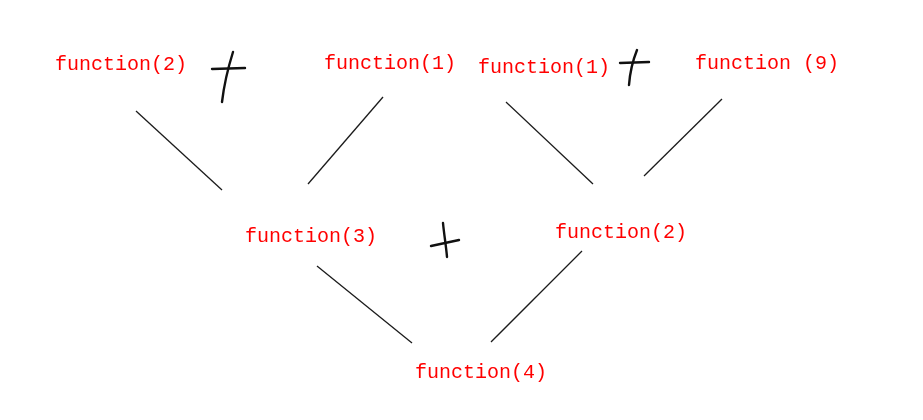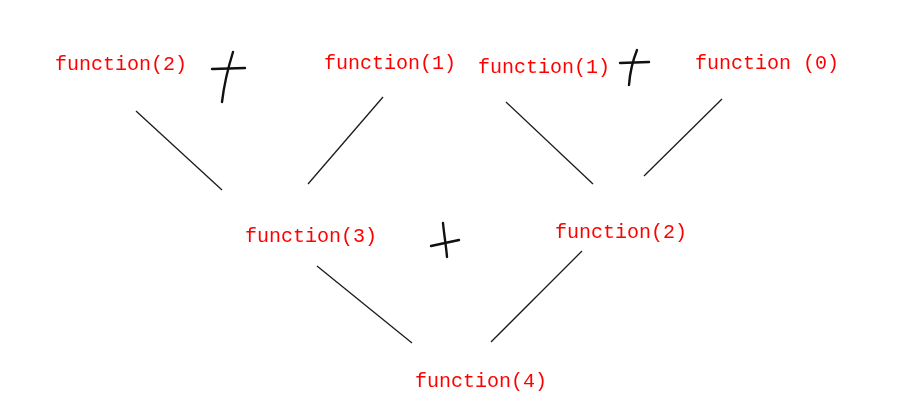--- a/index.html
+++ b/index.html
@@ -66,18 +66,18 @@
     </g>
     <g>
       <path class="plus-stroke" d="M 431,246 L 459,240"></path>
       <path class="plus-stroke" d="M 443,223 C 444,234 446,245 447,257"></path>
     </g>
   </svg>
 
   <div class="node" style="left:55px;  top:54px;">function(2)</div>
   <div class="node" style="left:324px; top:53px;">function(1)</div>
   <div class="node" style="left:478px; top:57px;">function(1)</div>
-  <div class="node" style="left:695px; top:53px;">function (0)</div>
+  <div class="node" style="left:695px; top:53px;">function (9)</div>
   <div class="node" style="left:245px; top:226px;text-align:center;">function(3)</div>
   <div class="node" style="left:555px; top:222px;">function(2)</div>
-  <div class="node" style="left:415px; top:371px;">function(4)</div>
+  <div class="node" style="left:415px; top:362px;">function(4)</div>
 
 </div>
 
 </body></html>

